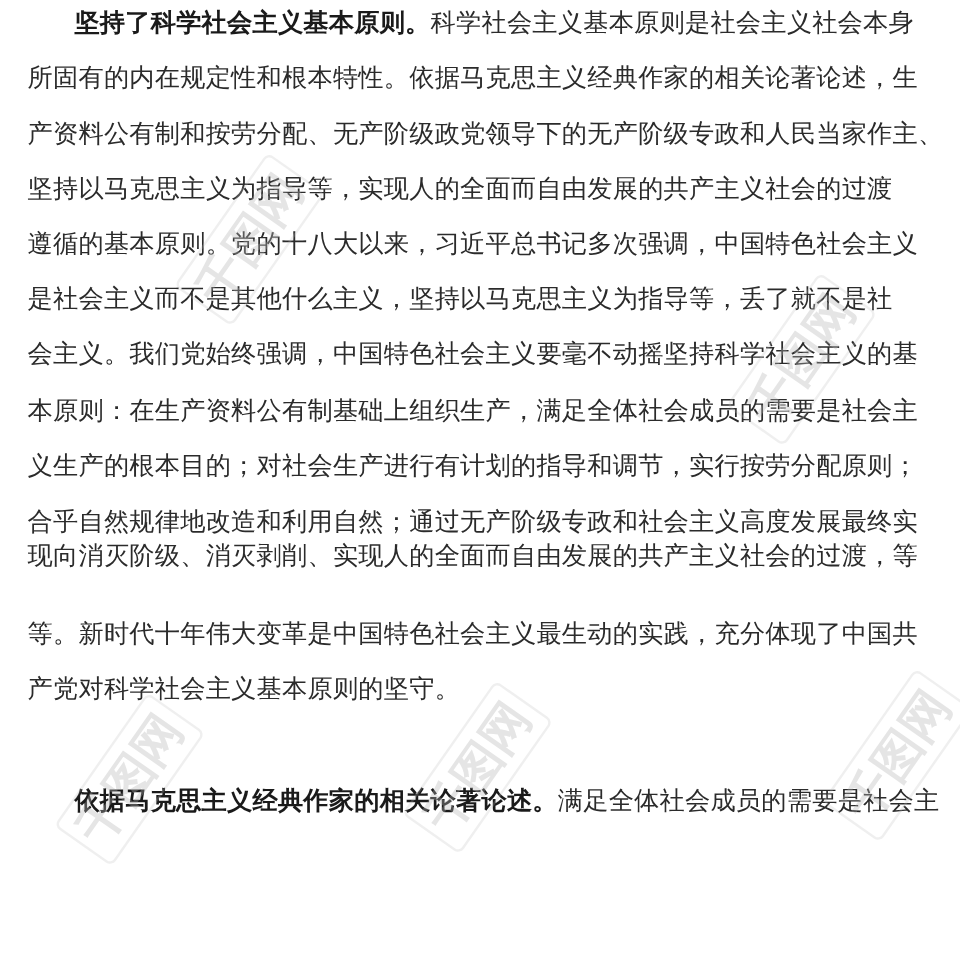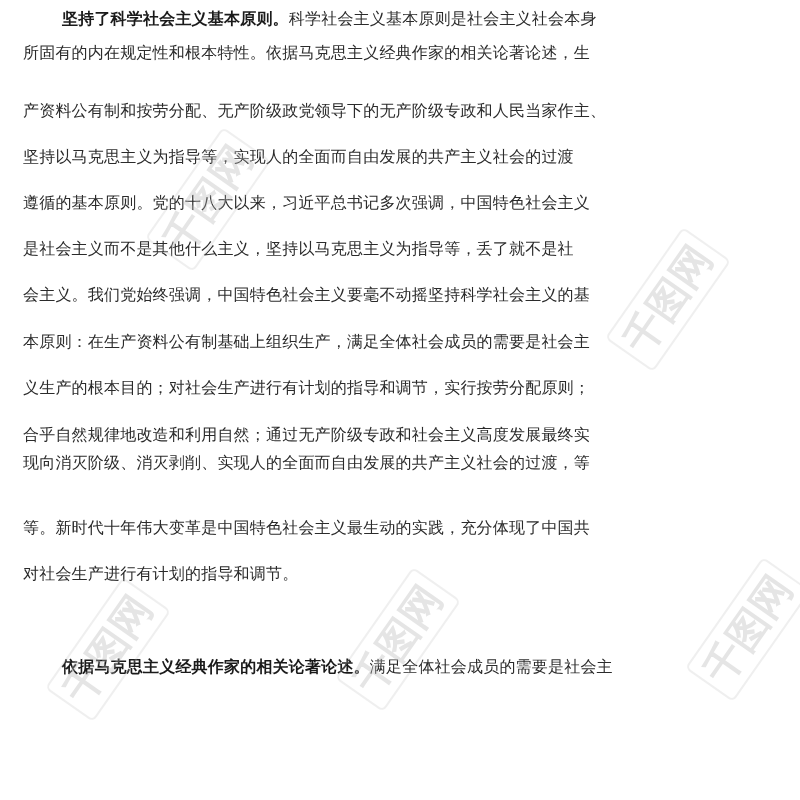--- a/index.html
+++ b/index.html
@@ -19,21 +19,21 @@
       position: absolute;
       left: 0;
       top: 0;
       width: 800px;
     }
     .line {
       position: absolute;
       left: 23px;
       height: 30px;
       line-height: 30px;
-      font-size: 16px;
+      font-size: 21px;
       white-space: nowrap;
       letter-spacing: 0.2px;
     }
     .line.indent { left: 62px; }
     .bold {
       font-weight: bold;
       color: #1a1a1a;
     }
     .watermark {
       position: absolute;
@@ -49,32 +49,32 @@
     }
   </style>
 </head>
 <body>
 
 <div class="doc">
 
   <div class="line indent" style="top:4px">
     <span class="bold">坚持了科学社会主义基本原则。</span><span>科学社会主义基本原则是社会主义社会本身</span>
   </div>
-  <div class="line" style="top:38px">所固有的内在规定性和根本特性。依据马克思主义经典作家的相关论著论述，生</div>
+  <div class="line" style="top:50px">所固有的内在规定性和根本特性。依据马克思主义经典作家的相关论著论述，生</div>
   <div class="line" style="top:96px">产资料公有制和按劳分配、无产阶级政党领导下的无产阶级专政和人民当家作主、</div>
   <div class="line" style="top:142px">坚持以马克思主义为指导等，实现人的全面而自由发展的共产主义社会的过渡</div>
   <div class="line" style="top:188px">遵循的基本原则。党的十八大以来，习近平总书记多次强调，中国特色社会主义</div>
   <div class="line" style="top:234px">是社会主义而不是其他什么主义，坚持以马克思主义为指导等，丢了就不是社</div>
   <div class="line" style="top:280px">会主义。我们党始终强调，中国特色社会主义要毫不动摇坚持科学社会主义的基</div>
   <div class="line" style="top:327px">本原则：在生产资料公有制基础上组织生产，满足全体社会成员的需要是社会主</div>
   <div class="line" style="top:373px">义生产的根本目的；对社会生产进行有计划的指导和调节，实行按劳分配原则；</div>
   <div class="line" style="top:420px">合乎自然规律地改造和利用自然；通过无产阶级专政和社会主义高度发展最终实</div>
   <div class="line" style="top:448px">现向消灭阶级、消灭剥削、实现人的全面而自由发展的共产主义社会的过渡，等</div>
   <div class="line" style="top:513px">等。新时代十年伟大变革是中国特色社会主义最生动的实践，充分体现了中国共</div>
-  <div class="line" style="top:559px">对社会生产进行有计划的指导和调节。</div>
+  <div class="line" style="top:559px">产党对科学社会主义基本原则的坚守。</div>
 
   <div class="line indent" style="top:652px">
     <span class="bold">依据马克思主义经典作家的相关论著论述。</span><span>满足全体社会成员的需要是社会主</span>
   </div>
 </div>
 
 <div class="watermark" style="left:140px; top:170px;">千图网</div>
 <div class="watermark" style="left:600px; top:270px;">千图网</div>
 <div class="watermark" style="left:330px; top:610px;">千图网</div>
 <div class="watermark" style="left:40px; top:620px;">千图网</div>

